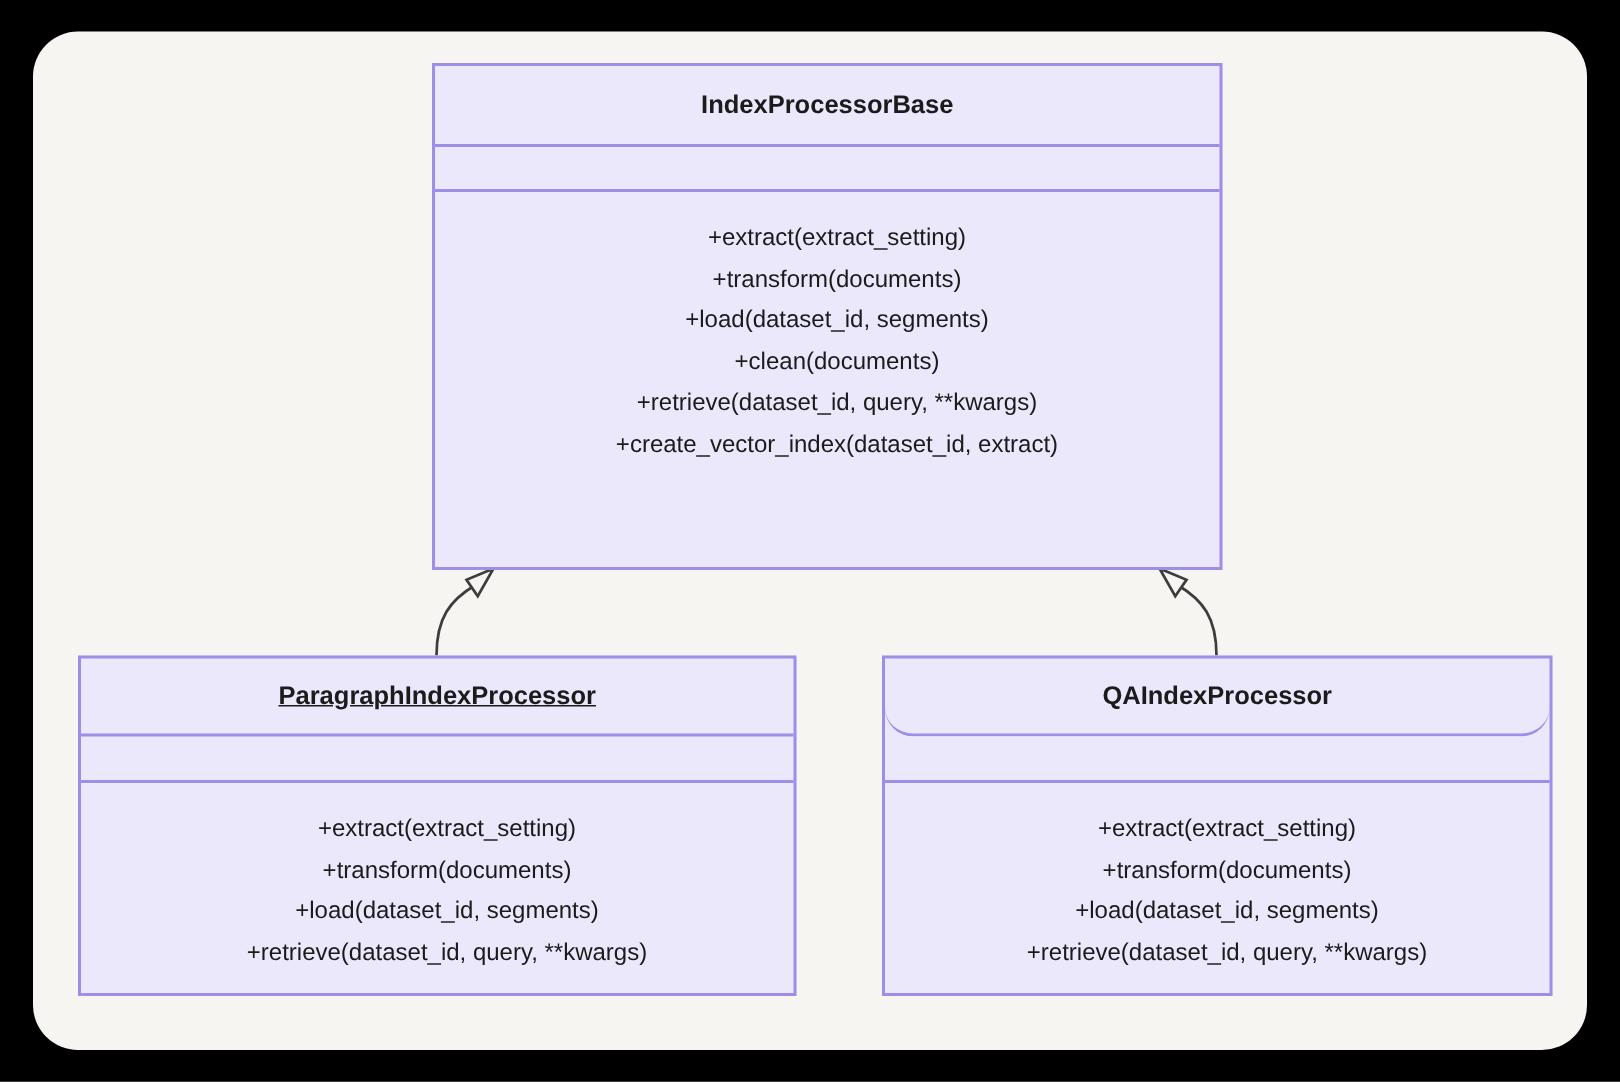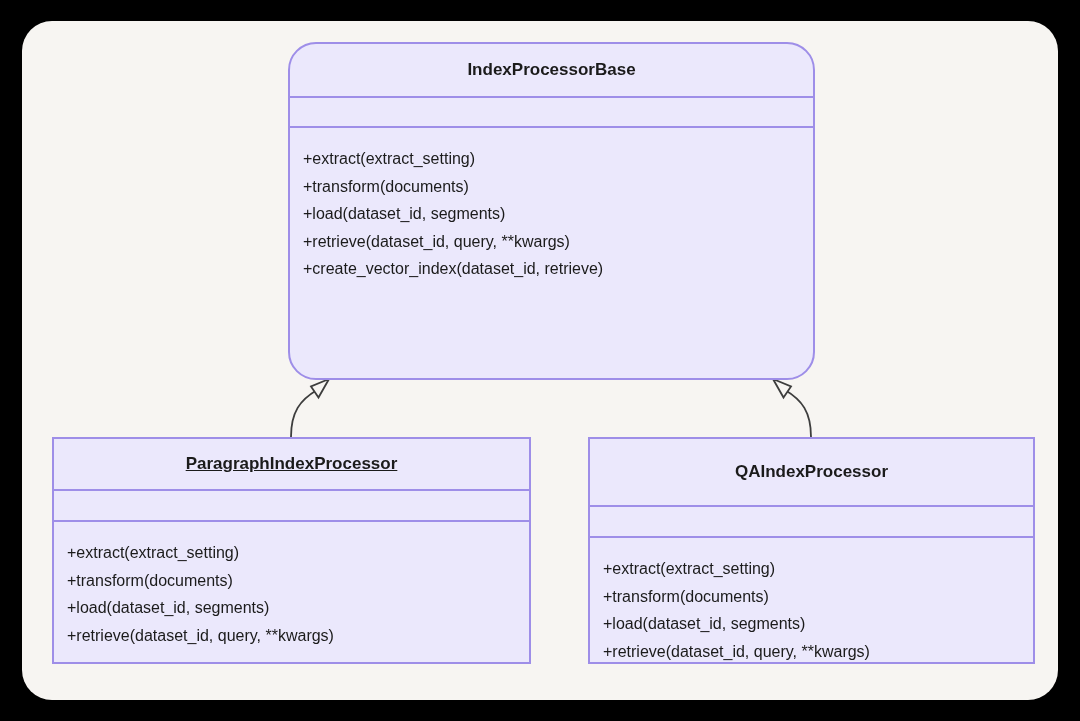--- a/index.html
+++ b/index.html
@@ -53,35 +53,35 @@
     align-items: center;
     justify-content: center;
   }
   .class-attributes {
     box-sizing: border-box;
     border-bottom: 2px solid #9E8EE8;
   }
   .class-methods {
     box-sizing: border-box;
     padding: 17px 0 12px 13px;
+    text-align: center;
   }
   .method-line {
     font-size: 16px;
     line-height: 27.5px;
     color: #1B1B1B;
     white-space: nowrap;
   }
 
   
   #class-base {
     left: 288px;
     top: 42px;
     width: 527px;
     height: 338px;
-    border-radius: 28px;
   }
   #class-base .class-title { height: 54px; }
   #class-base .class-attributes { height: 30px; }
 
   
   #class-paragraph {
     left: 52px;
     top: 437px;
     width: 479px;
     height: 227px;
@@ -89,21 +89,21 @@
   #class-paragraph .class-title { height: 52px; text-decoration: underline; }
   #class-paragraph .class-attributes { height: 31px; }
 
   
   #class-qa {
     left: 588px;
     top: 437px;
     width: 447px;
     height: 227px;
   }
-  #class-qa .class-title { height: 68px; }
+  #class-qa .class-title { height: 52px; border-radius: 19px; }
   #class-qa .class-attributes { height: 31px; }
 </style>
 </head>
 <body>
 
 <div id="diagram-root">
 
   <div class="canvas"></div>
 
   <svg class="edges-layer" viewBox="0 0 1080 721" width="1080" height="721">
@@ -119,22 +119,23 @@
     </g>
   </svg>
 
   <div class="uml-class" id="class-base">
     <div class="class-title">IndexProcessorBase</div>
     <div class="class-attributes"></div>
     <div class="class-methods">
       <div class="method-line">+extract(extract_setting)</div>
       <div class="method-line">+transform(documents)</div>
       <div class="method-line">+load(dataset_id, segments)</div>
+      <div class="method-line">+clean(documents)</div>
       <div class="method-line">+retrieve(dataset_id, query, **kwargs)</div>
-      <div class="method-line">+create_vector_index(dataset_id, retrieve)</div>
+      <div class="method-line">+create_vector_index(dataset_id, extract)</div>
     </div>
   </div>
 
   <div class="uml-class" id="class-paragraph">
     <div class="class-title">ParagraphIndexProcessor</div>
     <div class="class-attributes"></div>
     <div class="class-methods">
       <div class="method-line">+extract(extract_setting)</div>
       <div class="method-line">+transform(documents)</div>
       <div class="method-line">+load(dataset_id, segments)</div>

